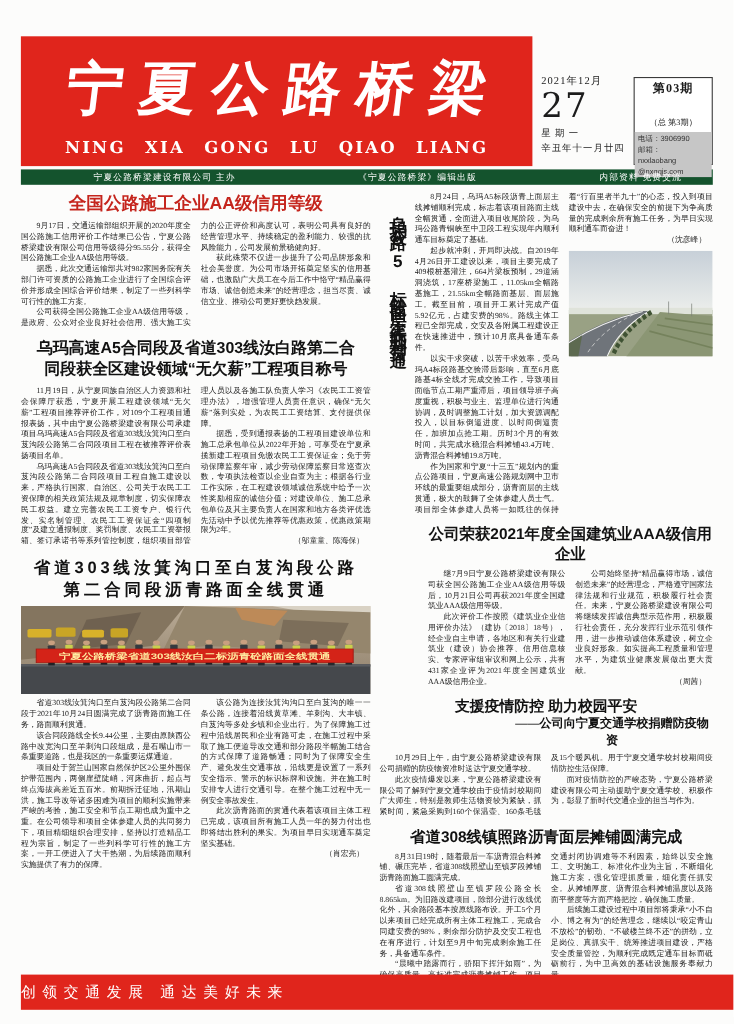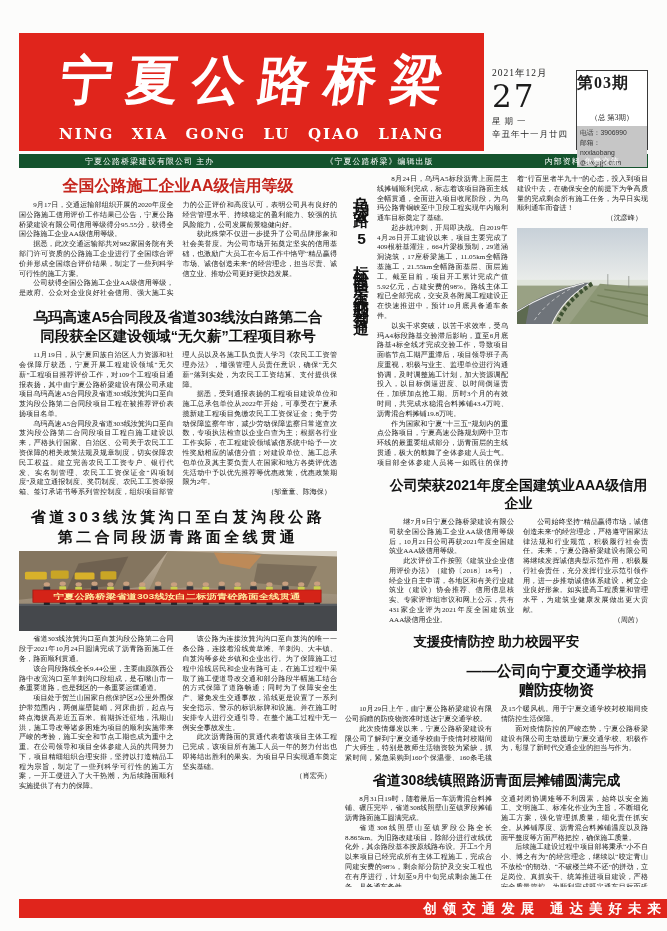--- a/index.html
+++ b/index.html
@@ -21,43 +21,43 @@
     display:flex; justify-content:space-between; padding:0 40px; margin-top:9px;
     font-family:"DejaVu Serif",serif; font-weight:bold; font-size:15px; letter-spacing:2px;
   }
   .mast-info { flex:1; display:flex; padding-left:8px; }
   .date-block { width:84px; text-align:left; padding-top:34px; }
   .date-month { font-size:9.5px; letter-spacing:1px; }
   .date-day { font-size:31px; font-family:"DejaVu Serif",serif; line-height:1.05; letter-spacing:2px; }
   .date-week { font-size:8.5px; letter-spacing:4px; margin-top:3px; }
   .date-lunar { font-size:8.5px; letter-spacing:1px; margin-top:1px; white-space:nowrap; }
   .issue-box { width:72px; border:1.5px solid #3a3a3a; margin-top:37px; height:80px; background:#fff; }
-  .issue-no { font-size:16px; font-weight:bold; margin-top:2px; letter-spacing:1px; }
+  .issue-no { font-size:11px; font-weight:bold; text-align:center; margin-top:2px; letter-spacing:1px; }
   .issue-total { font-size:7.5px; text-align:center; margin-top:19px; }
   .issue-contact { background:#c6c6c6; margin-top:3px; padding:2px 3px; font-size:6.8px; line-height:1.45;
     height:41px; font-family:"Liberation Sans",sans-serif; color:#333; }
   
   .info-bar {
     display:flex; justify-content:space-between; align-items:center;
     margin:3px 19px 0 19px; height:14px; background:#14532d; color:#fff;
     font-family:"Liberation Sans",sans-serif; font-size:8px; letter-spacing:1px;
     padding:0 28px 0 66px;
   }
   
   .content { display:flex; gap:8px; margin:7px 19px 0 19px; height:712px; overflow:hidden; }
   .col-left { width:318px; overflow:hidden; }
   .col-right { flex:1; overflow:hidden; }
   .headline { font-family:"Liberation Sans",sans-serif; font-weight:bold; text-align:center; line-height:1.32; }
   .hl-red { color:#c5251d; font-size:16px; }
   .hl-b { font-size:14.5px; color:#111; }
   .hl-c { font-size:15px; color:#111; letter-spacing:3.5px; }
   .hl-e { font-size:14px; color:#111; }
   .hl-f { font-size:13.5px; color:#111; }
-  .hl-sub { font-family:Liberation Sans, sans-serif; font-weight:bold; font-size:15px;
-    text-align:center; padding-left:120px; margin-top:12px; color:#111; }
+  .hl-sub { font-family:Liberation Serif, serif; font-weight:bold; font-size:11px;
+    text-align:center; padding-left:120px; margin-top:0; color:#111; }
   .hl-g { font-size:14px; color:#111; }
   .body2 {
     column-count:2; column-gap:9px; margin-top:5px;
     font-size:7.1px; line-height:1.38; text-align:justify; color:#222;
   }
   .para { text-indent:2em; }
   .byline { text-align:right; padding-right:6px; }
   .art { margin-top:9px; }
   
   .art-d { display:flex; gap:6px; height:295px; overflow:hidden; }
@@ -66,23 +66,23 @@
     font-family:"Liberation Sans",sans-serif; font-weight:bold; font-size:15.5px;
     letter-spacing:6px; width:26px; padding-top:8px; color:#111;
   }
   .d-body { flex:1; column-count:2; column-gap:9px; column-fill:auto; height:100%;
     font-size:7.1px; line-height:1.38; text-align:justify; color:#222; overflow:hidden; }
   .photo-d { break-inside:avoid; height:96px; margin-top:4px; }
   .photo-c { height:80px; margin:5px 0 4px 0; }
   .photo-d svg, .photo-c svg { width:100%; height:100%; display:block; }
   
   .footer-bar {
-    position:absolute; left:19px; right:0; bottom:13px; height:19px; background:#e0251c;
-    display:flex; align-items:center; justify-content:flex-end;
-    color:#fff; font-family:"Liberation Sans",sans-serif; font-weight:bold;
+    position:absolute; left:19px; right:0; bottom:13px; height:32px; background:#e0251c;
+    display:flex; align-items:center; justify-content:flex-start;
+    color:#fff; font-family:"Liberation Sans",sans-serif; font-weight:normal;
     font-size:13.5px; letter-spacing:6px;
   }
 </style>
 </head>
 <body>
 
 <div class="page">
 
   <div class="mast-row">
     <div class="mast-red">

